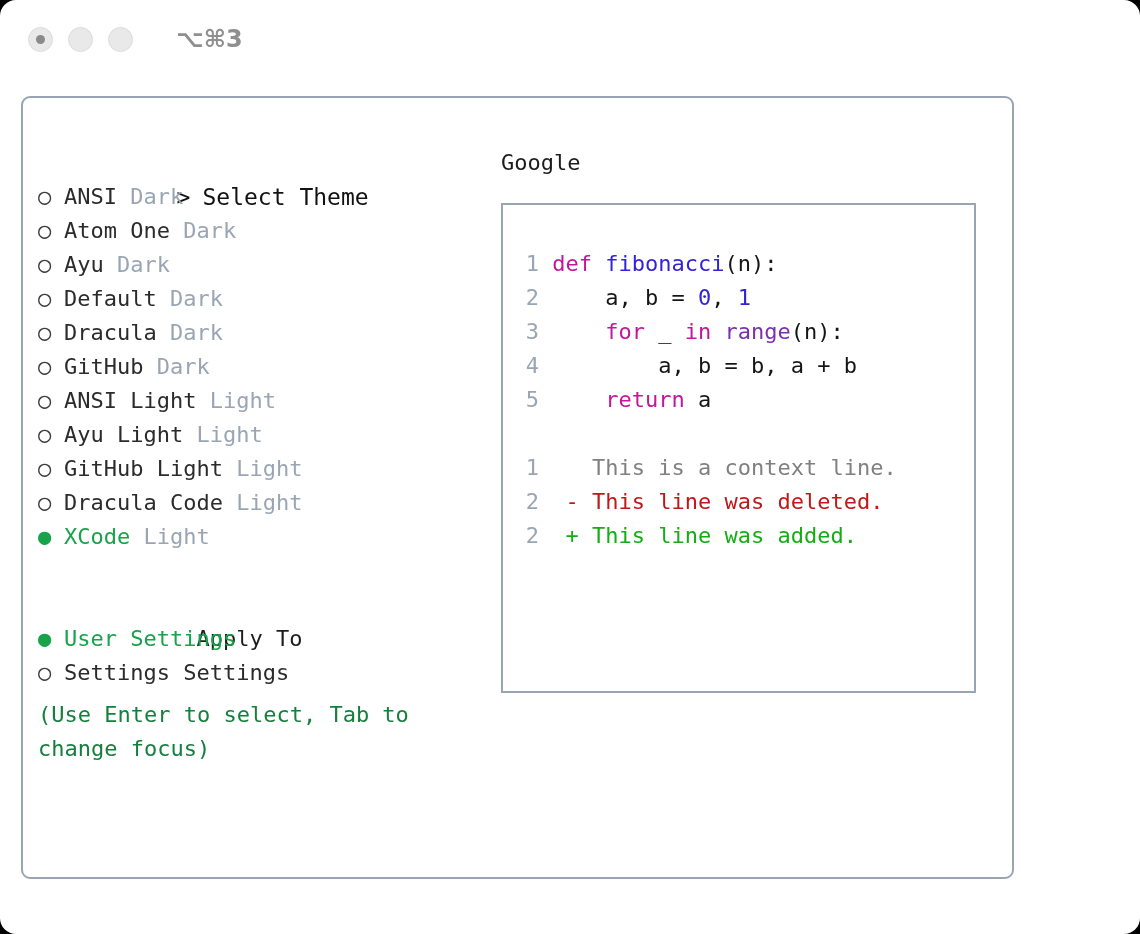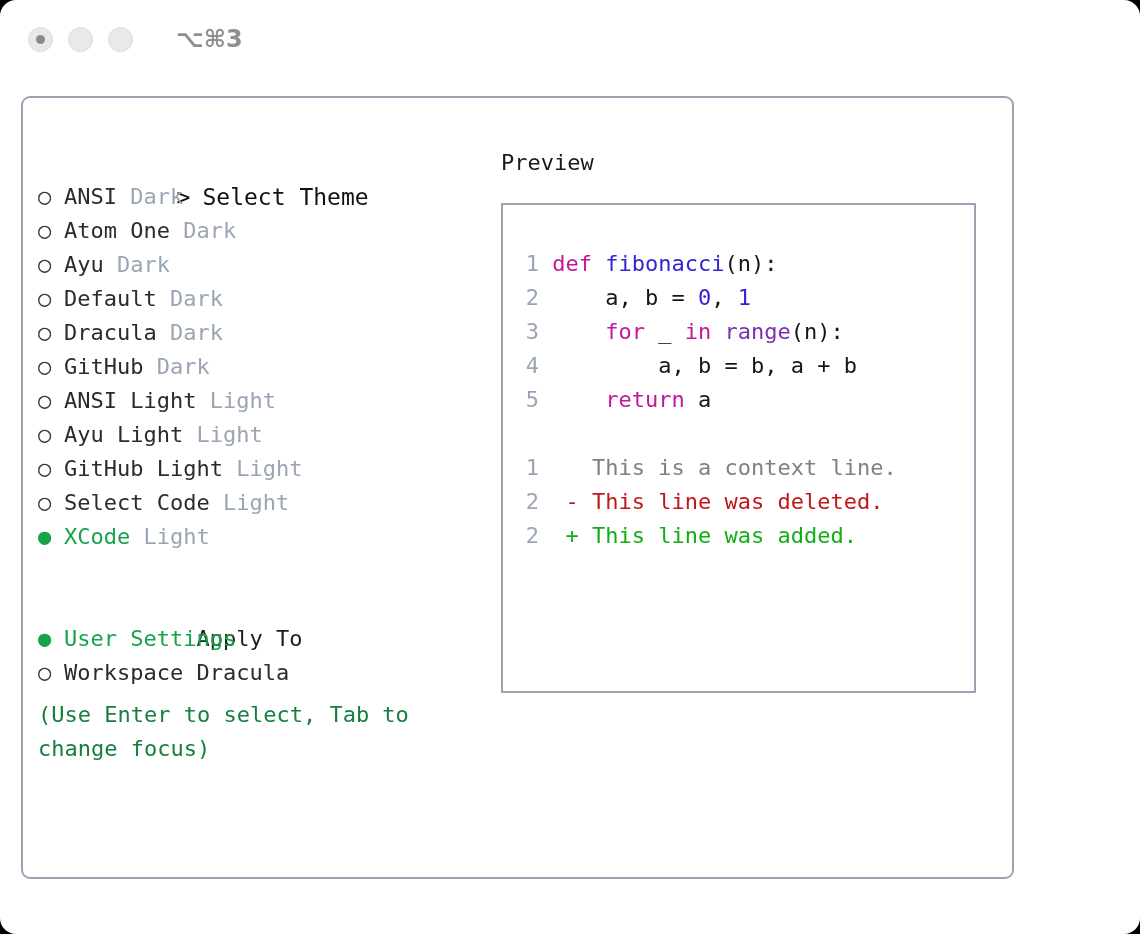--- a/index.html
+++ b/index.html
@@ -197,39 +197,39 @@
         <div id="theme-list">
             <div class="row"><span class="marker hollow">○</span><span class="name">ANSI</span> <span class="variant">Dark</span></div>
             <div class="row"><span class="marker hollow">○</span><span class="name">Atom One</span> <span class="variant">Dark</span></div>
             <div class="row"><span class="marker hollow">○</span><span class="name">Ayu</span> <span class="variant">Dark</span></div>
             <div class="row"><span class="marker hollow">○</span><span class="name">Default</span> <span class="variant">Dark</span></div>
             <div class="row"><span class="marker hollow">○</span><span class="name">Dracula</span> <span class="variant">Dark</span></div>
             <div class="row"><span class="marker hollow">○</span><span class="name">GitHub</span> <span class="variant">Dark</span></div>
             <div class="row"><span class="marker hollow">○</span><span class="name">ANSI Light</span> <span class="variant">Light</span></div>
             <div class="row"><span class="marker hollow">○</span><span class="name">Ayu Light</span> <span class="variant">Light</span></div>
             <div class="row"><span class="marker hollow">○</span><span class="name">GitHub Light</span> <span class="variant">Light</span></div>
-            <div class="row"><span class="marker hollow">○</span><span class="name">Select Code</span> <span class="variant">Light</span></div>
+            <div class="row"><span class="marker hollow">○</span><span class="name">Dracula Code</span> <span class="variant">Light</span></div>
             <div class="row"><span class="marker filled">●</span><span class="name sel">XCode</span> <span class="variant">Light</span></div>
           </div>
 
         <div class="row" style="height:34px">&nbsp;</div>
 
         <div class="row">
           <span class="marker"> </span><span class="section-title">Apply To</span>
         </div>
         <div id="apply-list">
             <div class="row"><span class="marker filled">●</span><span class="name sel">User Settings</span></div>
-            <div class="row"><span class="marker hollow">○</span><span class="name">Workspace Dracula</span></div>
+            <div class="row"><span class="marker hollow">○</span><span class="name">Settings Settings</span></div>
           </div>
       </div>
 
       <div id="hint">(Use Enter to select, Tab to change focus)</div>
 
       <div id="right-col">
-        <div id="preview-label">Preview</div>
+        <div id="preview-label">Google</div>
       </div>
 
       <div id="preview-box">
         <div id="code"><div class="cline"><span class="ln">1</span> <span class="kw">def</span><span class="plain"> </span><span class="fn">fibonacci</span><span class="punc">(n):</span></div><div class="cline"><span class="ln">2</span> <span class="plain">    a, b = </span><span class="num">0</span><span class="plain">, </span><span class="num">1</span></div><div class="cline"><span class="ln">3</span> <span class="plain">    </span><span class="kw">for</span><span class="plain"> _ </span><span class="kw">in</span><span class="plain"> </span><span class="bi">range</span><span class="punc">(n):</span></div><div class="cline"><span class="ln">4</span> <span class="plain">        a, b = b, a + b</span></div><div class="cline"><span class="ln">5</span> <span class="plain">    </span><span class="kw">return</span><span class="plain"> a</span></div><div class="blank">&nbsp;</div><div class="cline"><span class="ln">1</span>  <span class="ctx"> </span> <span class="ctx">This is a context line.</span></div><div class="cline"><span class="ln">2</span>  <span class="del">-</span> <span class="del">This line was deleted.</span></div><div class="cline"><span class="ln">2</span>  <span class="add">+</span> <span class="add">This line was added.</span></div></div>
       </div>
 
     </div>
   </div>
 </div>
 

